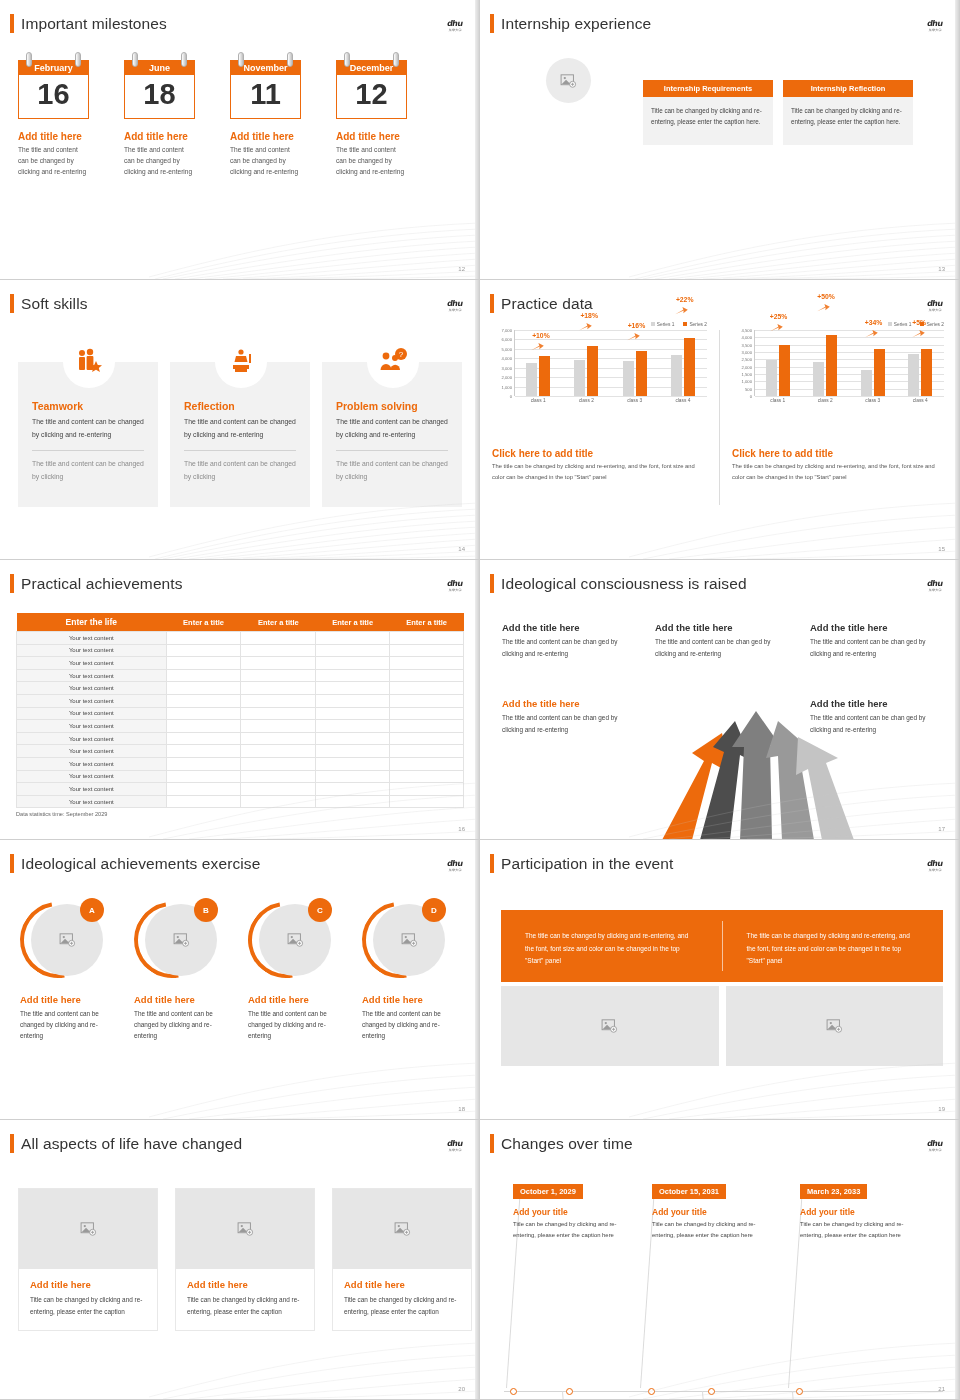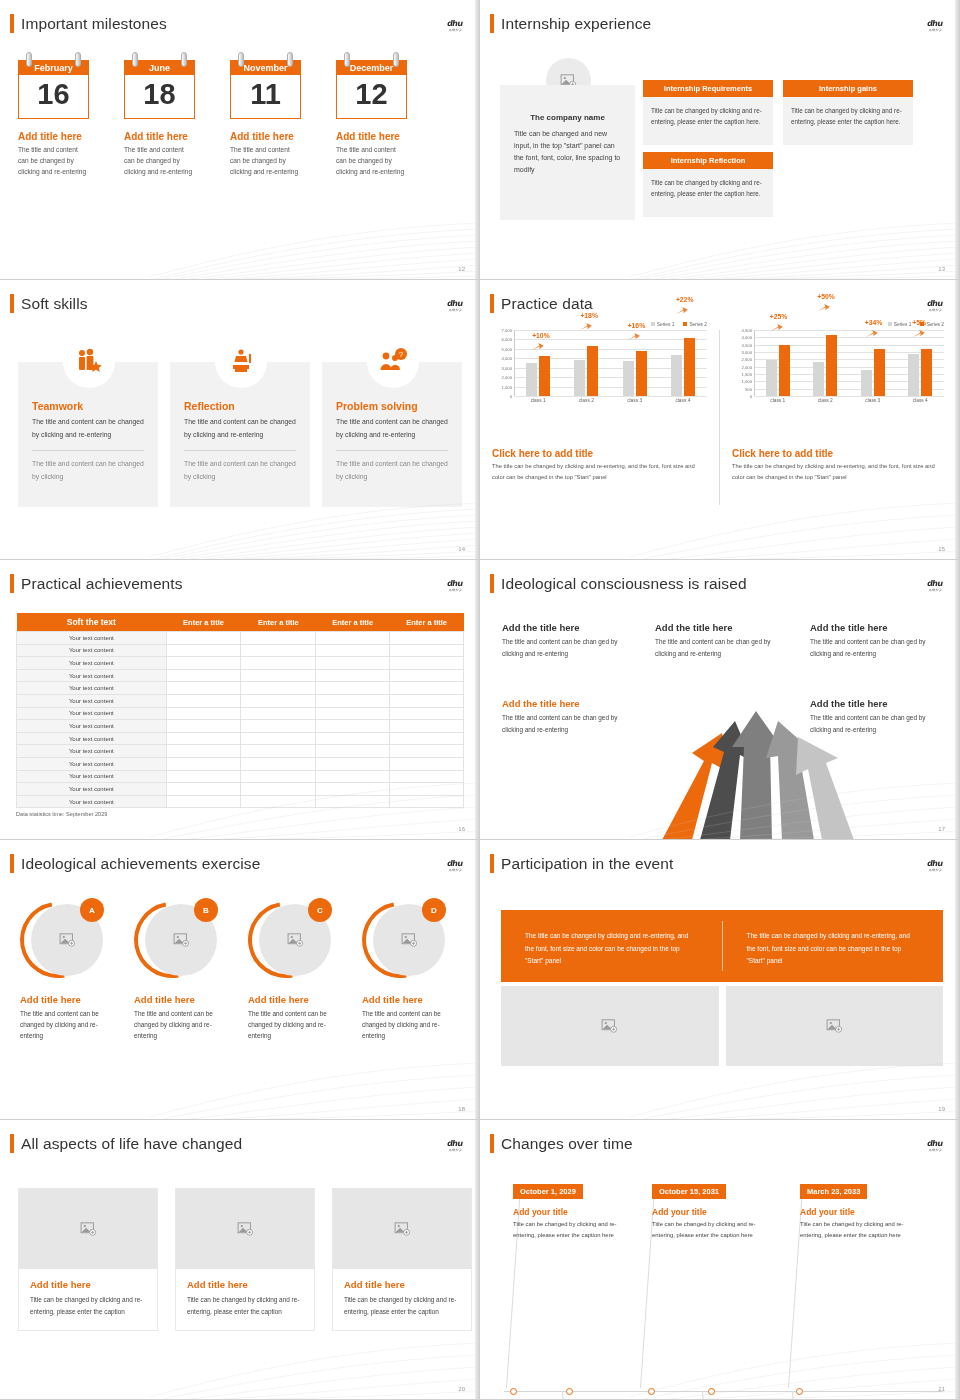--- a/index.html
+++ b/index.html
@@ -234,31 +234,23 @@
     </div>
     <div class="ph-circle" style="left:66px; top:58px;">
       <svg class="ph-ico" viewBox="0 0 20 17">
         <rect x="1" y="1" width="15" height="12" fill="none" stroke="#9a9a9a" stroke-width="1.2"></rect>
         <circle cx="5.5" cy="5" r="1.4" fill="#9a9a9a"></circle>
         <path d="M2 12 L7 7 L11 11 L13.5 9 L15 11 L15 12 Z" fill="#9a9a9a"></path>
         <circle cx="15" cy="12.5" r="3.6" fill="#fff" stroke="#9a9a9a" stroke-width="1.1"></circle>
         <path d="M15 10.6 v3.8 M13.1 12.5 h3.8" stroke="#9a9a9a" stroke-width="1.1"></path>
       </svg>
     </div>
-    <div class="comp-box">
-      <div class="comp-name">The company name</div>
-      <div class="comp-p">Title can be changed and new input, in the top "start" panel can the font, font, color, line spacing to modify</div>
-    </div>
     <div class="int-grid">
       <div>
         <div class="int-head">Internship Requirements</div>
-        <div class="int-body">Title can be changed by clicking and re-entering, please enter the caption here.</div>
-      </div>
-      <div>
-        <div class="int-head">Internship gains</div>
         <div class="int-body">Title can be changed by clicking and re-entering, please enter the caption here.</div>
       </div>
       <div>
         <div class="int-head">Internship Reflection</div>
         <div class="int-body">Title can be changed by clicking and re-entering, please enter the caption here.</div>
       </div>
     </div>
     <svg class="waves" viewBox="0 0 330 90">
       <g fill="none" stroke="#c8c8c8" stroke-width=".4">
         <path d="M0 88 C90 64 190 40 330 34"></path>
@@ -533,21 +525,21 @@
       <div class="ttl-bar"></div>
       <div class="ttl">Practical achievements</div>
     </div>
     <div class="logo">
       <div class="l1">dhu</div>
       <div class="l2">东华大学</div>
     </div>
     <table class="tbl">
       <thead>
           <tr>
-        <th class="first" style="width:150px">Soft the text</th>
+        <th class="first" style="width:150px">Enter the life</th>
         <th style="width:75px">Enter a title</th>
         <th style="width:75px">Enter a title</th>
         <th style="width:74px">Enter a title</th>
         <th style="width:74px">Enter a title</th>
       </tr>
         </thead>
       <tbody id="tbl-body">
           <tr>
             <td class="first">Your text content</td>
             <td></td>

